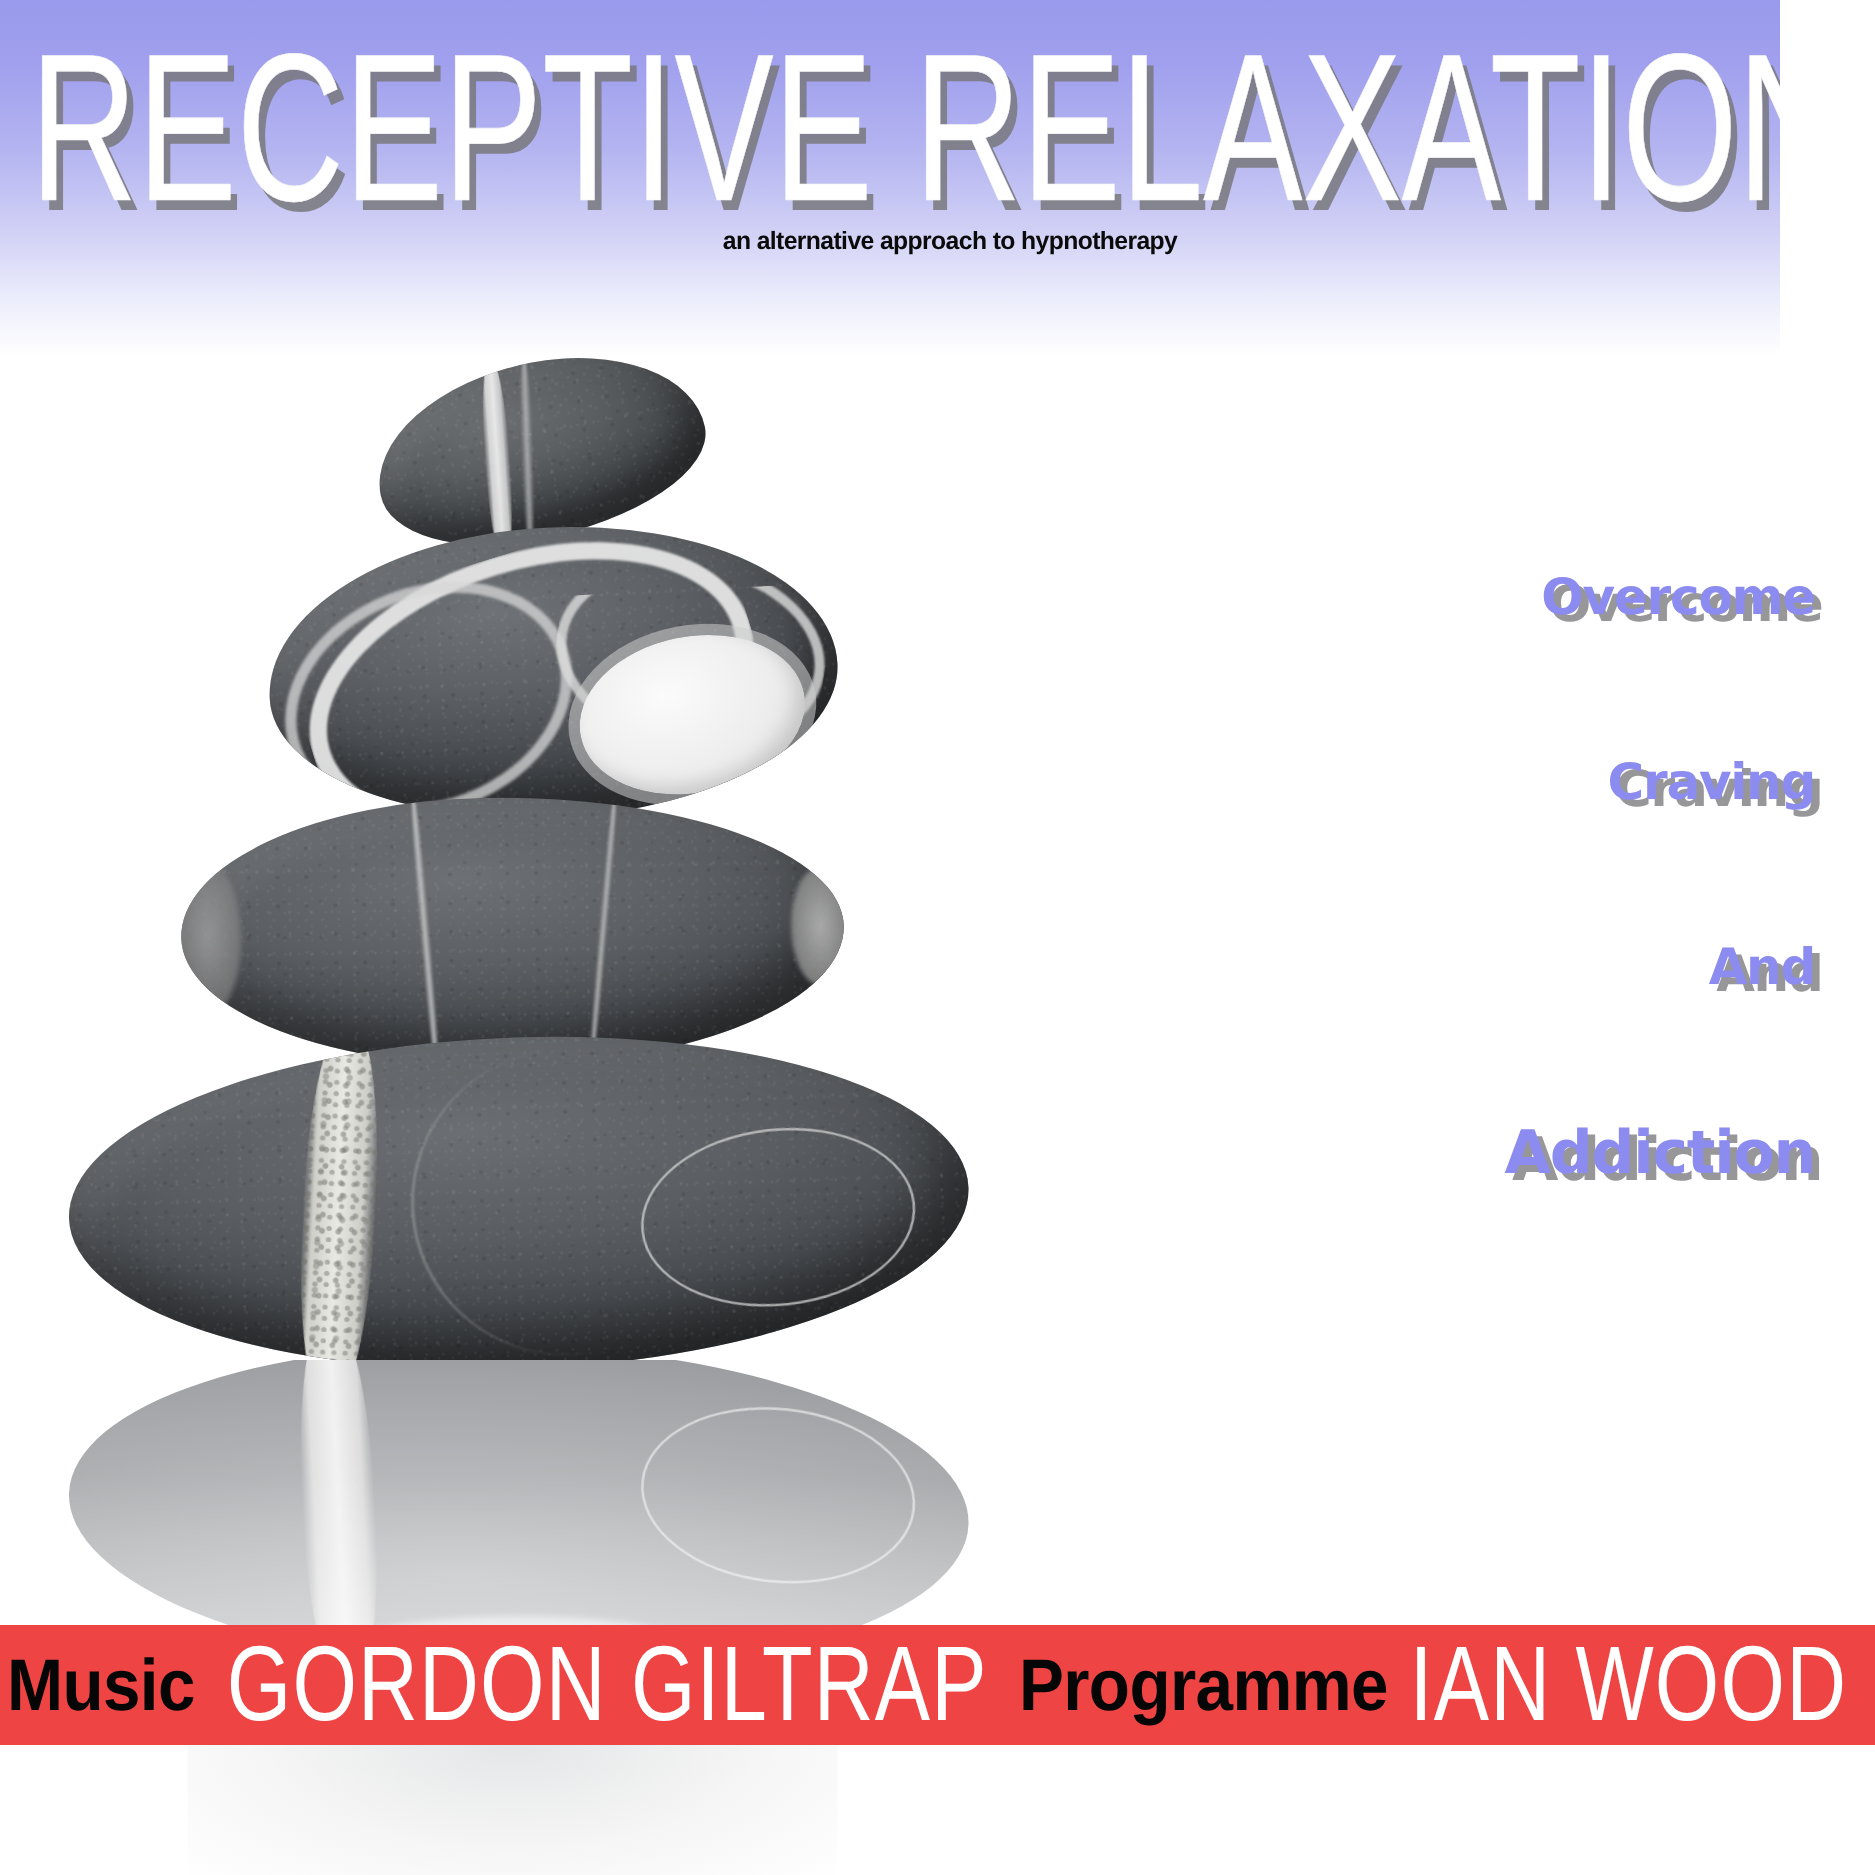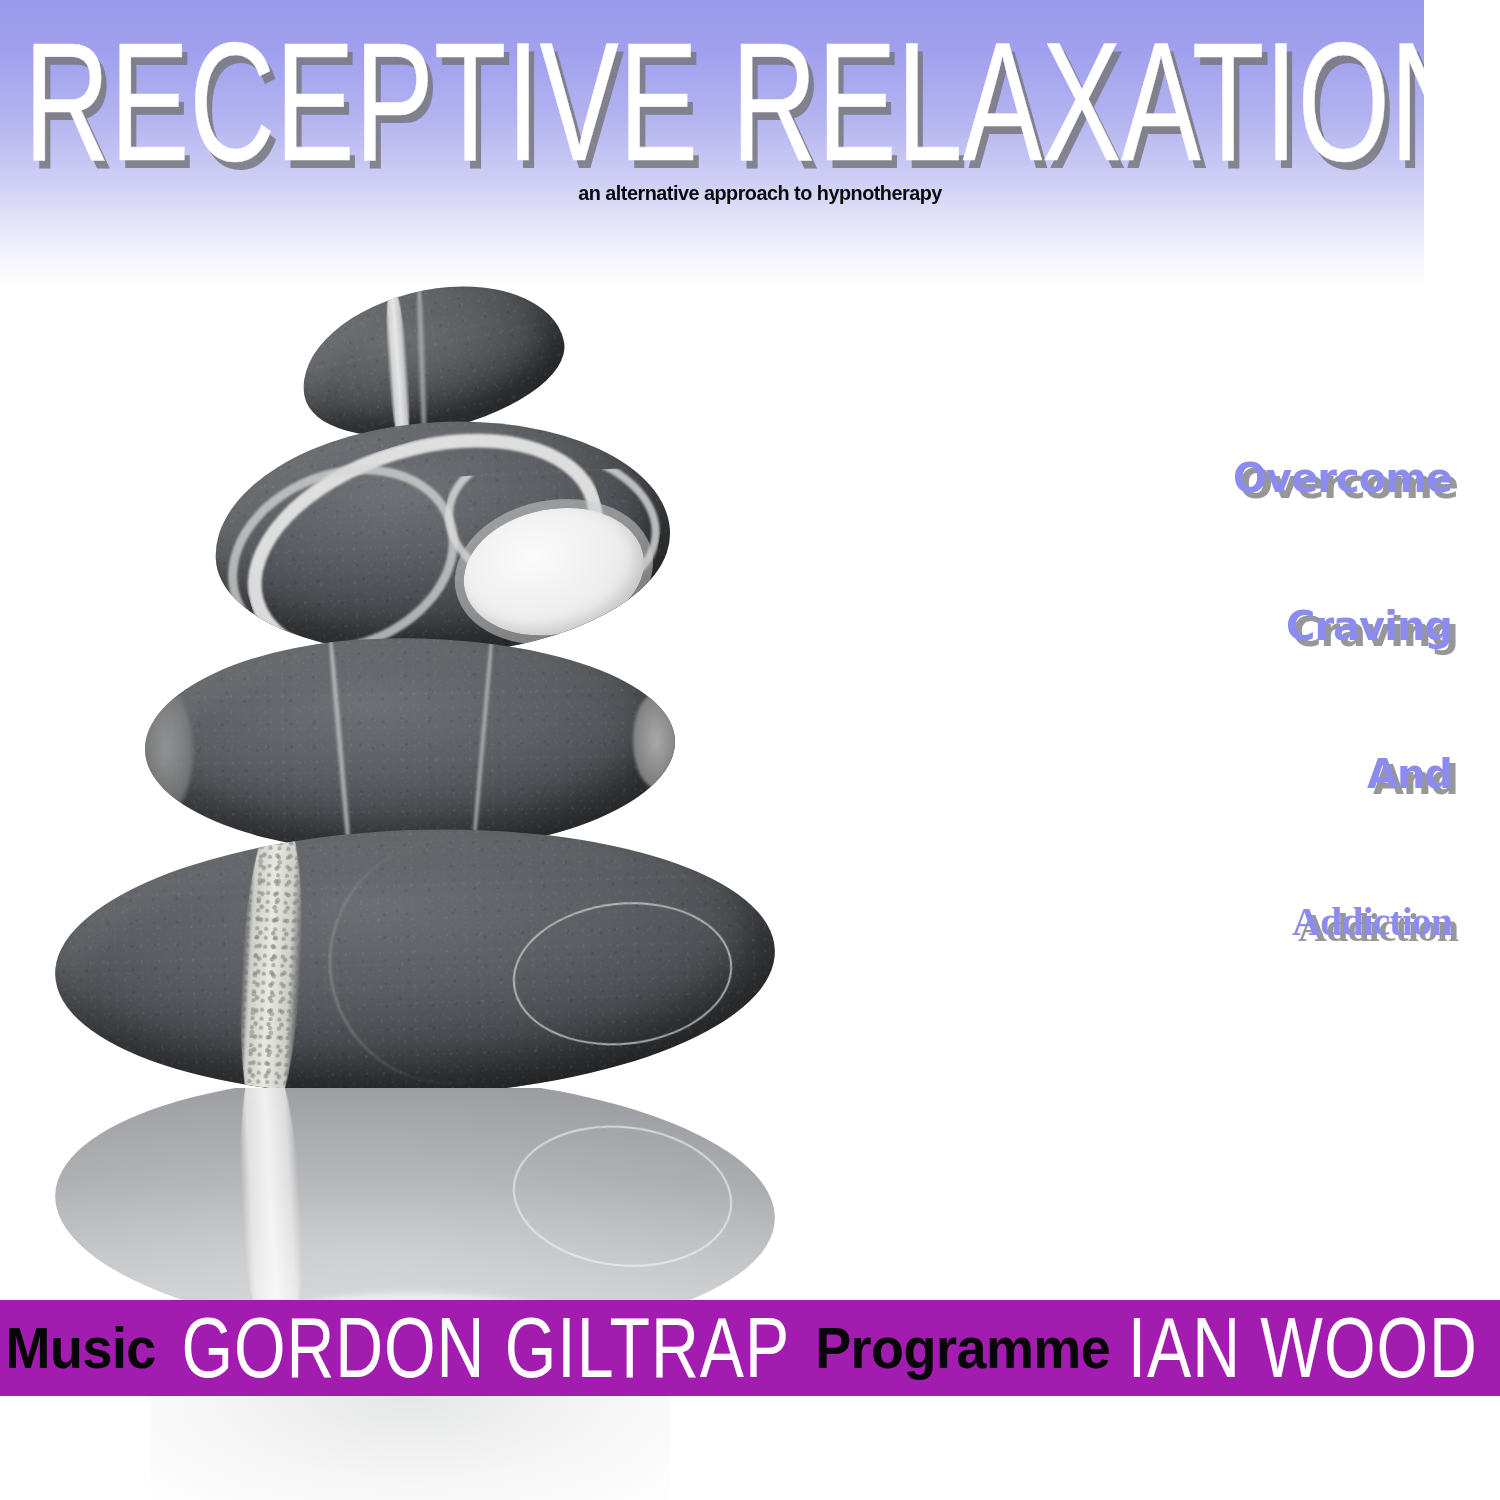--- a/index.html
+++ b/index.html
@@ -211,21 +211,21 @@
     filter:blur(3px);
   }
   #refl-fade{
     position:absolute;left:-10px;top:0;width:800px;height:340px;
     background:linear-gradient(180deg,rgba(255,255,255,0) 0%,rgba(255,255,255,.10) 28%,rgba(255,255,255,.45) 62%,rgba(255,255,255,.88) 86%,#fff 100%);
   }
 
   
   #footer{
     position:absolute;left:0;top:1300px;width:1500px;height:96px;
-    background:#a21caf;
+    background:#ef4444;
     overflow:hidden;
   }
   #footer-inner{
     position:absolute;left:0;top:0;width:1500px;height:96px;
     display:flex;align-items:center;justify-content:center;
     white-space:nowrap;
   }
   .lbl{
     font-family:"Liberation Sans Narrow","Liberation Sans",sans-serif;
     font-size:55px;font-weight:bold;color:#060606;
@@ -302,21 +302,21 @@
       <div class="oval"></div>
     </div>
     <div id="refl-small"></div>
     <div id="refl-fade"></div>
   </div>
 
   <div id="headline">
     <div class="line" style="font-size: 40px;">Overcome</div>
     <div class="line" style="font-size: 40px;">Craving</div>
     <div class="line" style="font-size: 40px;">And</div>
-    <div class="line" style="font-size: 40px; font-family: Liberation Serif, serif;">Addiction</div>
+    <div class="line" style="font-size: 48px;">Addiction</div>
   </div>
 
   <div id="footer">
     <div id="footer-inner" style="transform: scaleX(0.98); transform-origin: center center;">
       <span class="lbl">Music</span>
       <span class="gap"></span>
       <span class="nm">GORDON GILTRAP</span>
       <span class="gap"></span>
       <span class="lbl">Programme</span>
       <span class="gap"></span>

